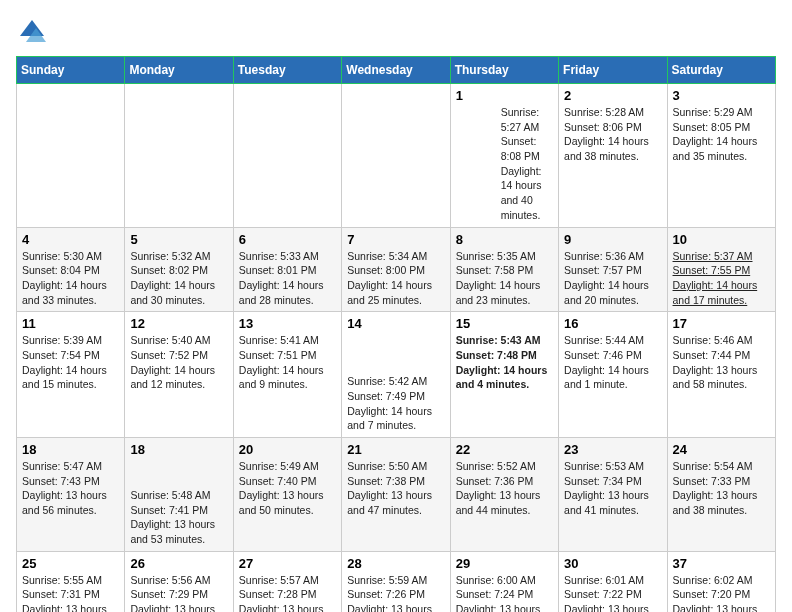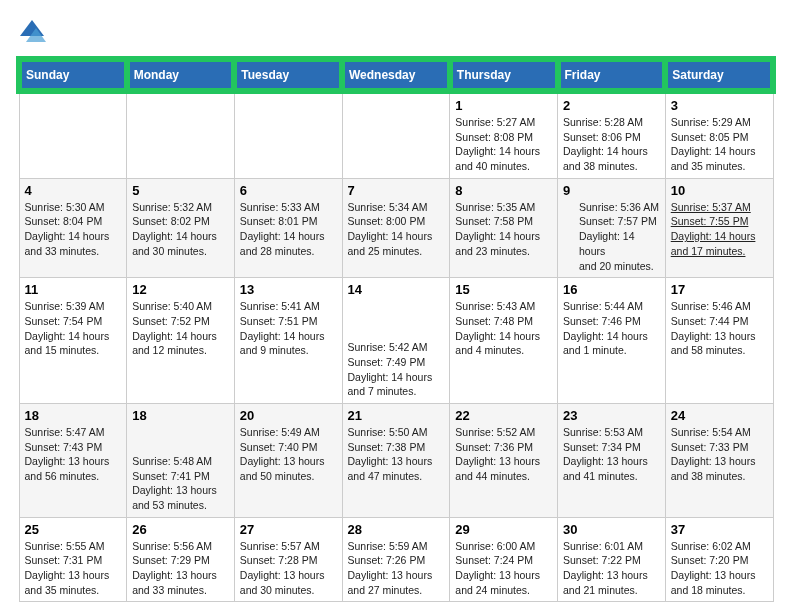--- a/index.html
+++ b/index.html
@@ -49,21 +49,21 @@
       border-collapse: collapse;
       font-size: 11px;
     }
     thead tr th {
       background-color: #2a6db5;
       color: #fff;
       padding: 6px 4px;
       text-align: left;
       font-size: 12px;
       font-weight: bold;
-      border: 6px solid #22c55e;
+      border: 1px solid #22c55e;
     }
     tbody tr td {
       border: 1px solid #ccc;
       vertical-align: top;
       padding: 4px 5px;
       height: 80px;
       width: 108px;
     }
     tbody tr:nth-child(even) td {
       background-color: #f5f5f5;
@@ -119,21 +119,21 @@
       </tr>
   </thead>
   <tbody id="calendar-body">
   <tr>
         <td class="empty-cell"></td>
         <td class="empty-cell"></td>
         <td class="empty-cell"></td>
         <td class="empty-cell"></td>
         <td>
           <span class="day-num">1</span>
-          <div class="day-info" style="white-space: pre-line;">Sunrise: 5:27 AM
+          <div class="day-info" style="white-space: pre-line; margin-left: 45px;">Sunrise: 5:27 AM
 Sunset: 8:08 PM
 Daylight: 14 hours
 and 40 minutes.</div>
         </td>
         <td>
           <span class="day-num">2</span>
           <div class="day-info" style="white-space: pre-line;">Sunrise: 5:28 AM
 Sunset: 8:06 PM
 Daylight: 14 hours
 and 38 minutes.</div>
@@ -177,21 +177,21 @@
         </td>
         <td>
           <span class="day-num">8</span>
           <div class="day-info" style="white-space: pre-line;">Sunrise: 5:35 AM
 Sunset: 7:58 PM
 Daylight: 14 hours
 and 23 minutes.</div>
         </td>
         <td>
           <span class="day-num">9</span>
-          <div class="day-info" style="white-space: pre-line; margin-left: 16px;">Sunrise: 5:36 AM
+          <div class="day-info" style="white-space: pre-line;">Sunrise: 5:36 AM
 Sunset: 7:57 PM
 Daylight: 14 hours
 and 20 minutes.</div>
         </td>
         <td>
           <span class="day-num">10</span>
           <div class="day-info" style="white-space: pre-line; text-decoration: underline;">Sunrise: 5:37 AM
 Sunset: 7:55 PM
 Daylight: 14 hours
 and 17 minutes.</div>
@@ -221,21 +221,21 @@
         </td>
         <td>
           <span class="day-num">14</span>
           <div class="day-info" style="white-space: pre-line; margin-top: 43px;">Sunrise: 5:42 AM
 Sunset: 7:49 PM
 Daylight: 14 hours
 and 7 minutes.</div>
         </td>
         <td>
           <span class="day-num">15</span>
-          <div class="day-info" style="white-space: pre-line;">Sunrise: 5:43 AM
+          <div class="day-info" style="white-space: pre-line; font-weight: bold;">Sunrise: 5:43 AM
 Sunset: 7:48 PM
 Daylight: 14 hours
 and 4 minutes.</div>
         </td>
         <td>
           <span class="day-num">16</span>
           <div class="day-info" style="white-space: pre-line;">Sunrise: 5:44 AM
 Sunset: 7:46 PM
 Daylight: 14 hours
 and 1 minute.</div>

